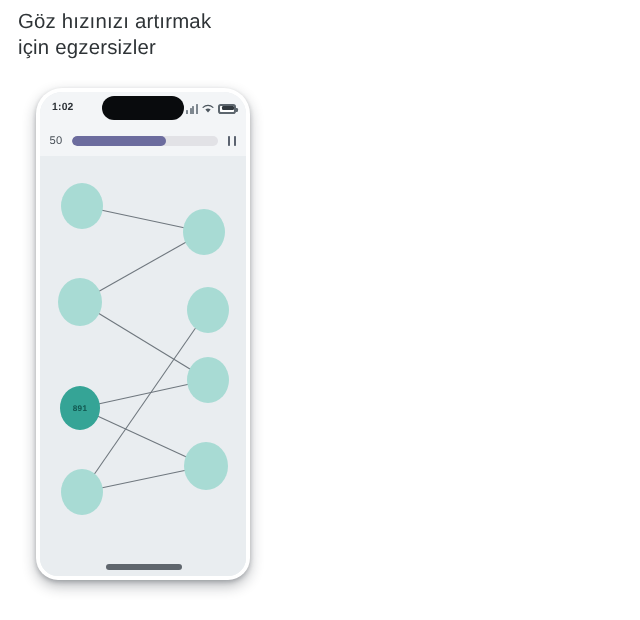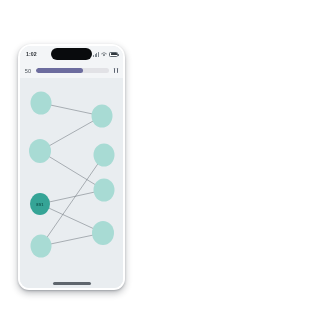--- a/index.html
+++ b/index.html
@@ -117,20 +117,22 @@
     position:absolute;left:50%;bottom:3.5px;transform:translateX(-50%);
     width:38px;height:2.6px;background:#5f666d;border-radius:2px;
   }
 </style>
 </head>
 <body>
 
 <div id="root">
 
   <div class="headline">
+    <span>Göz hızınızı artırmak</span>
+    <span>için egzersizler</span>
   </div>
 
   <div class="phone">
     <div class="screen">
 
       <div class="statusbar">
         <div class="sb-time">1:02</div>
         <div class="island"></div>
         <div class="sb-icons">
           <span class="ic-signal">

